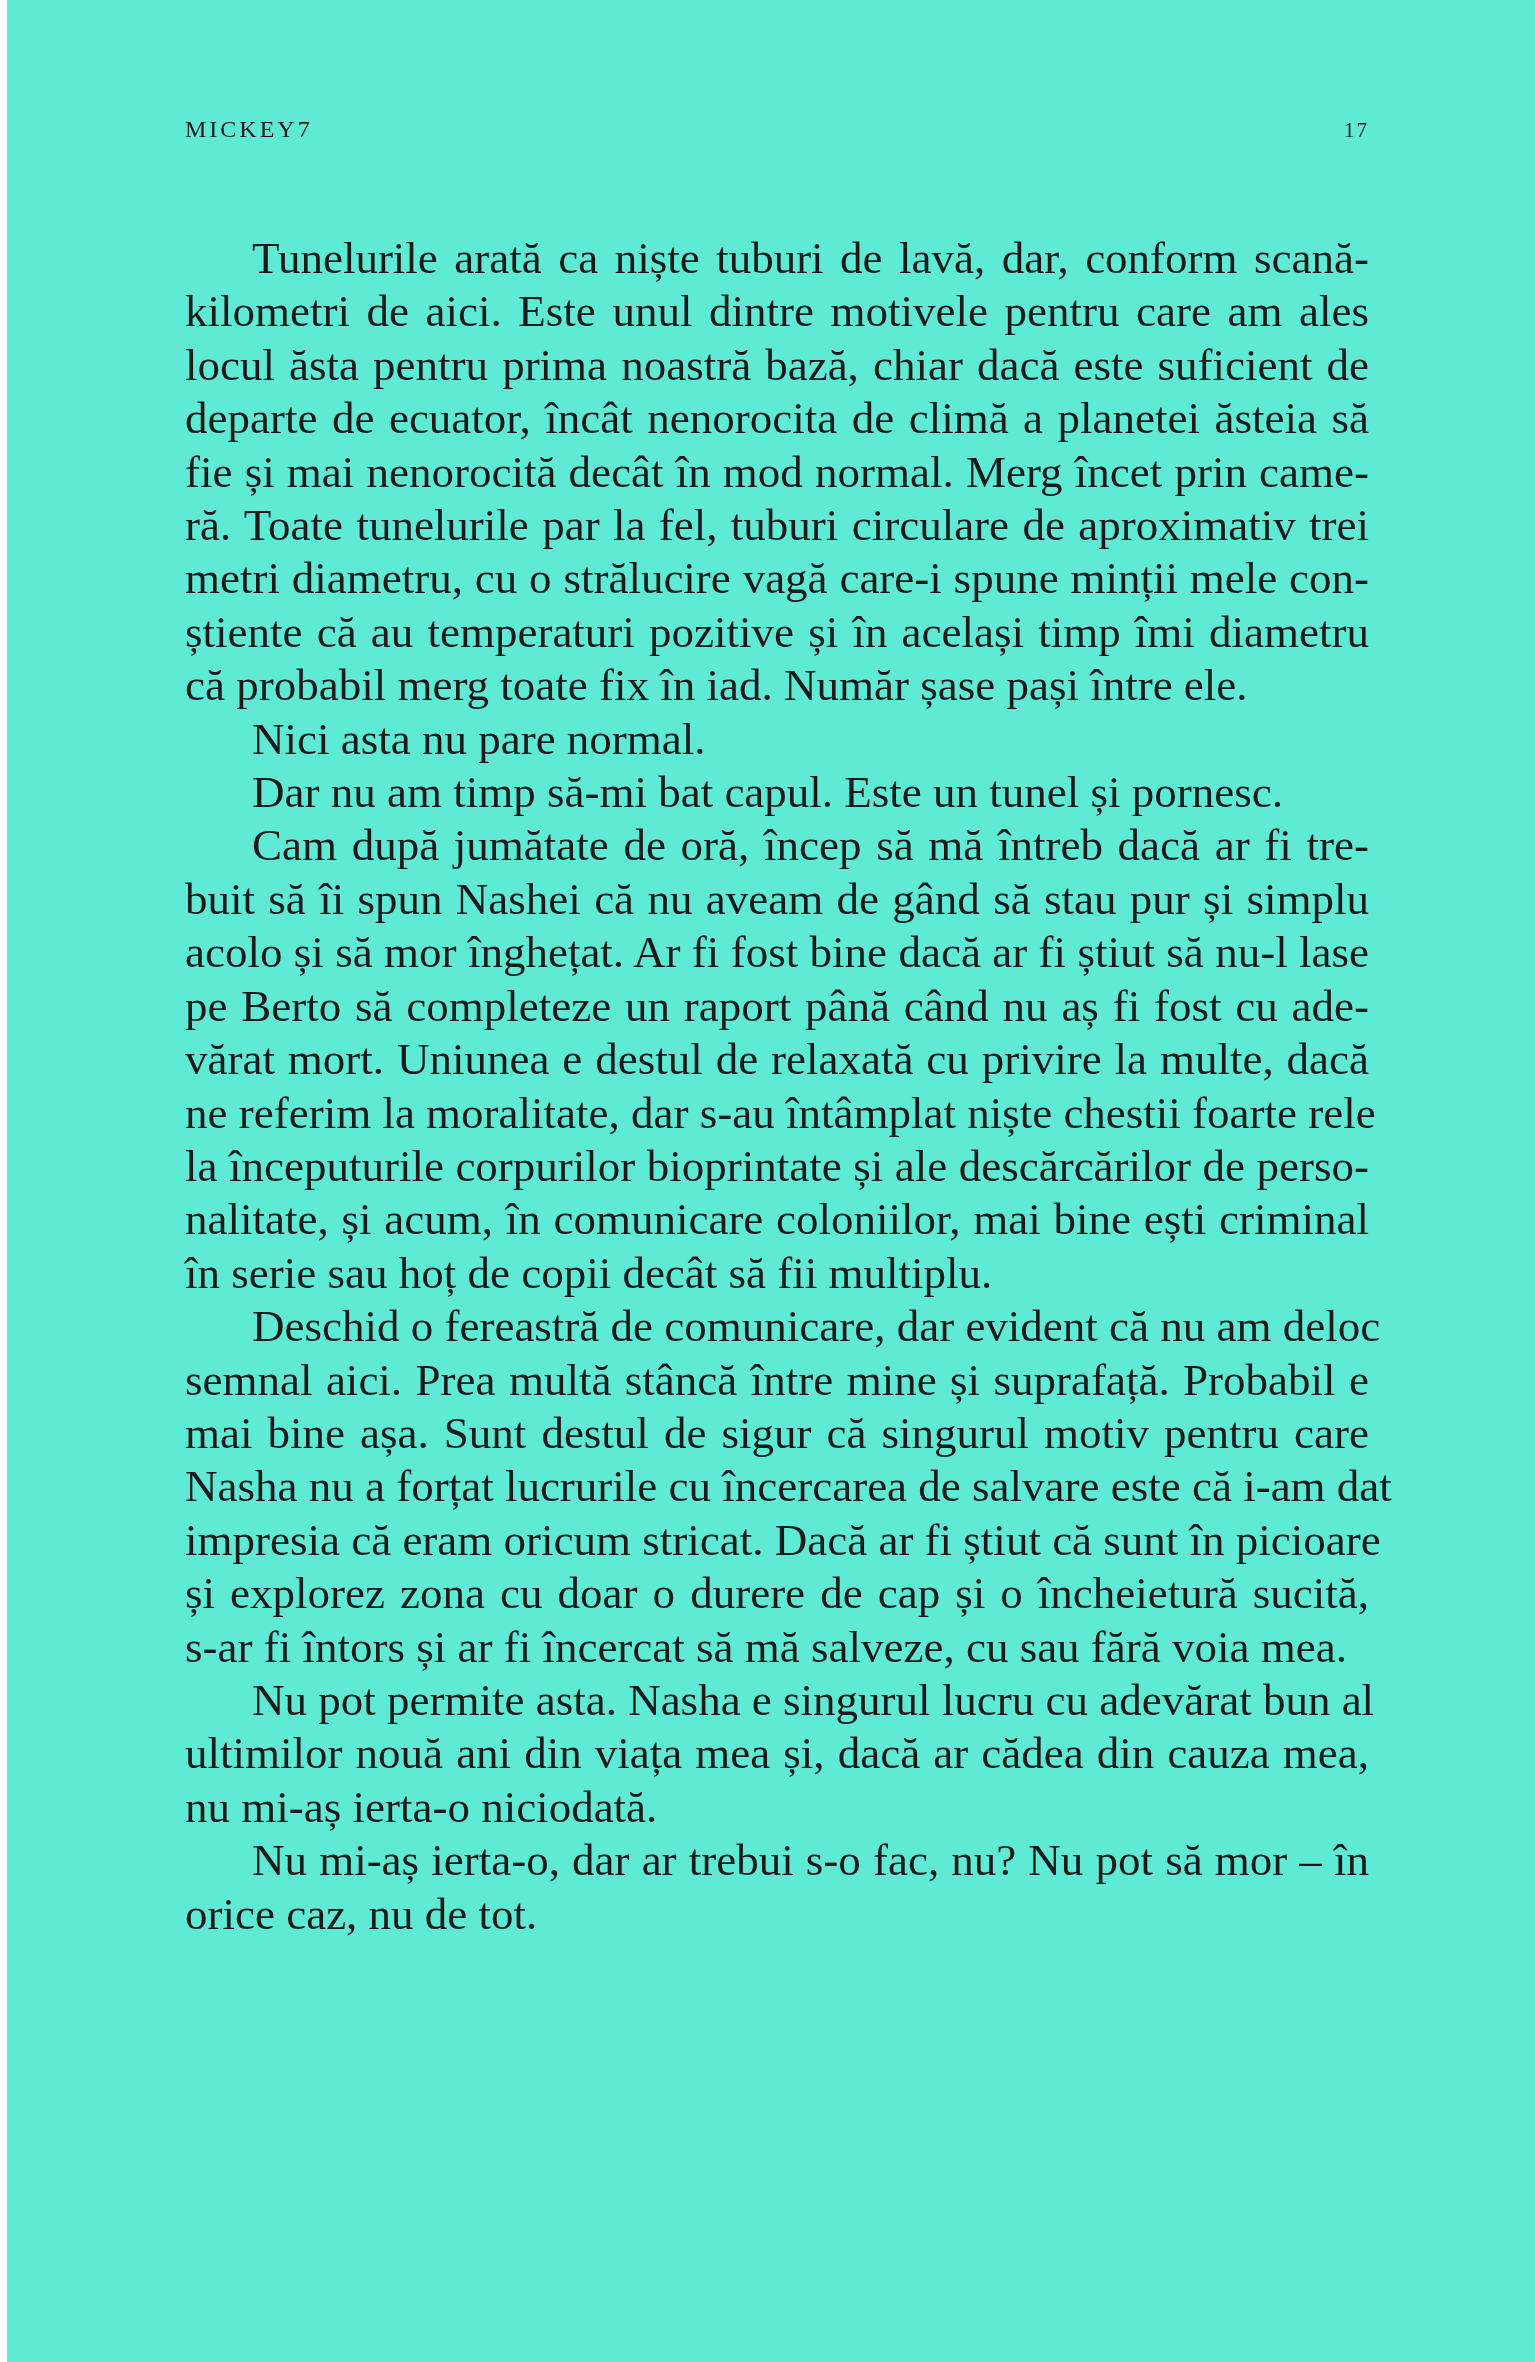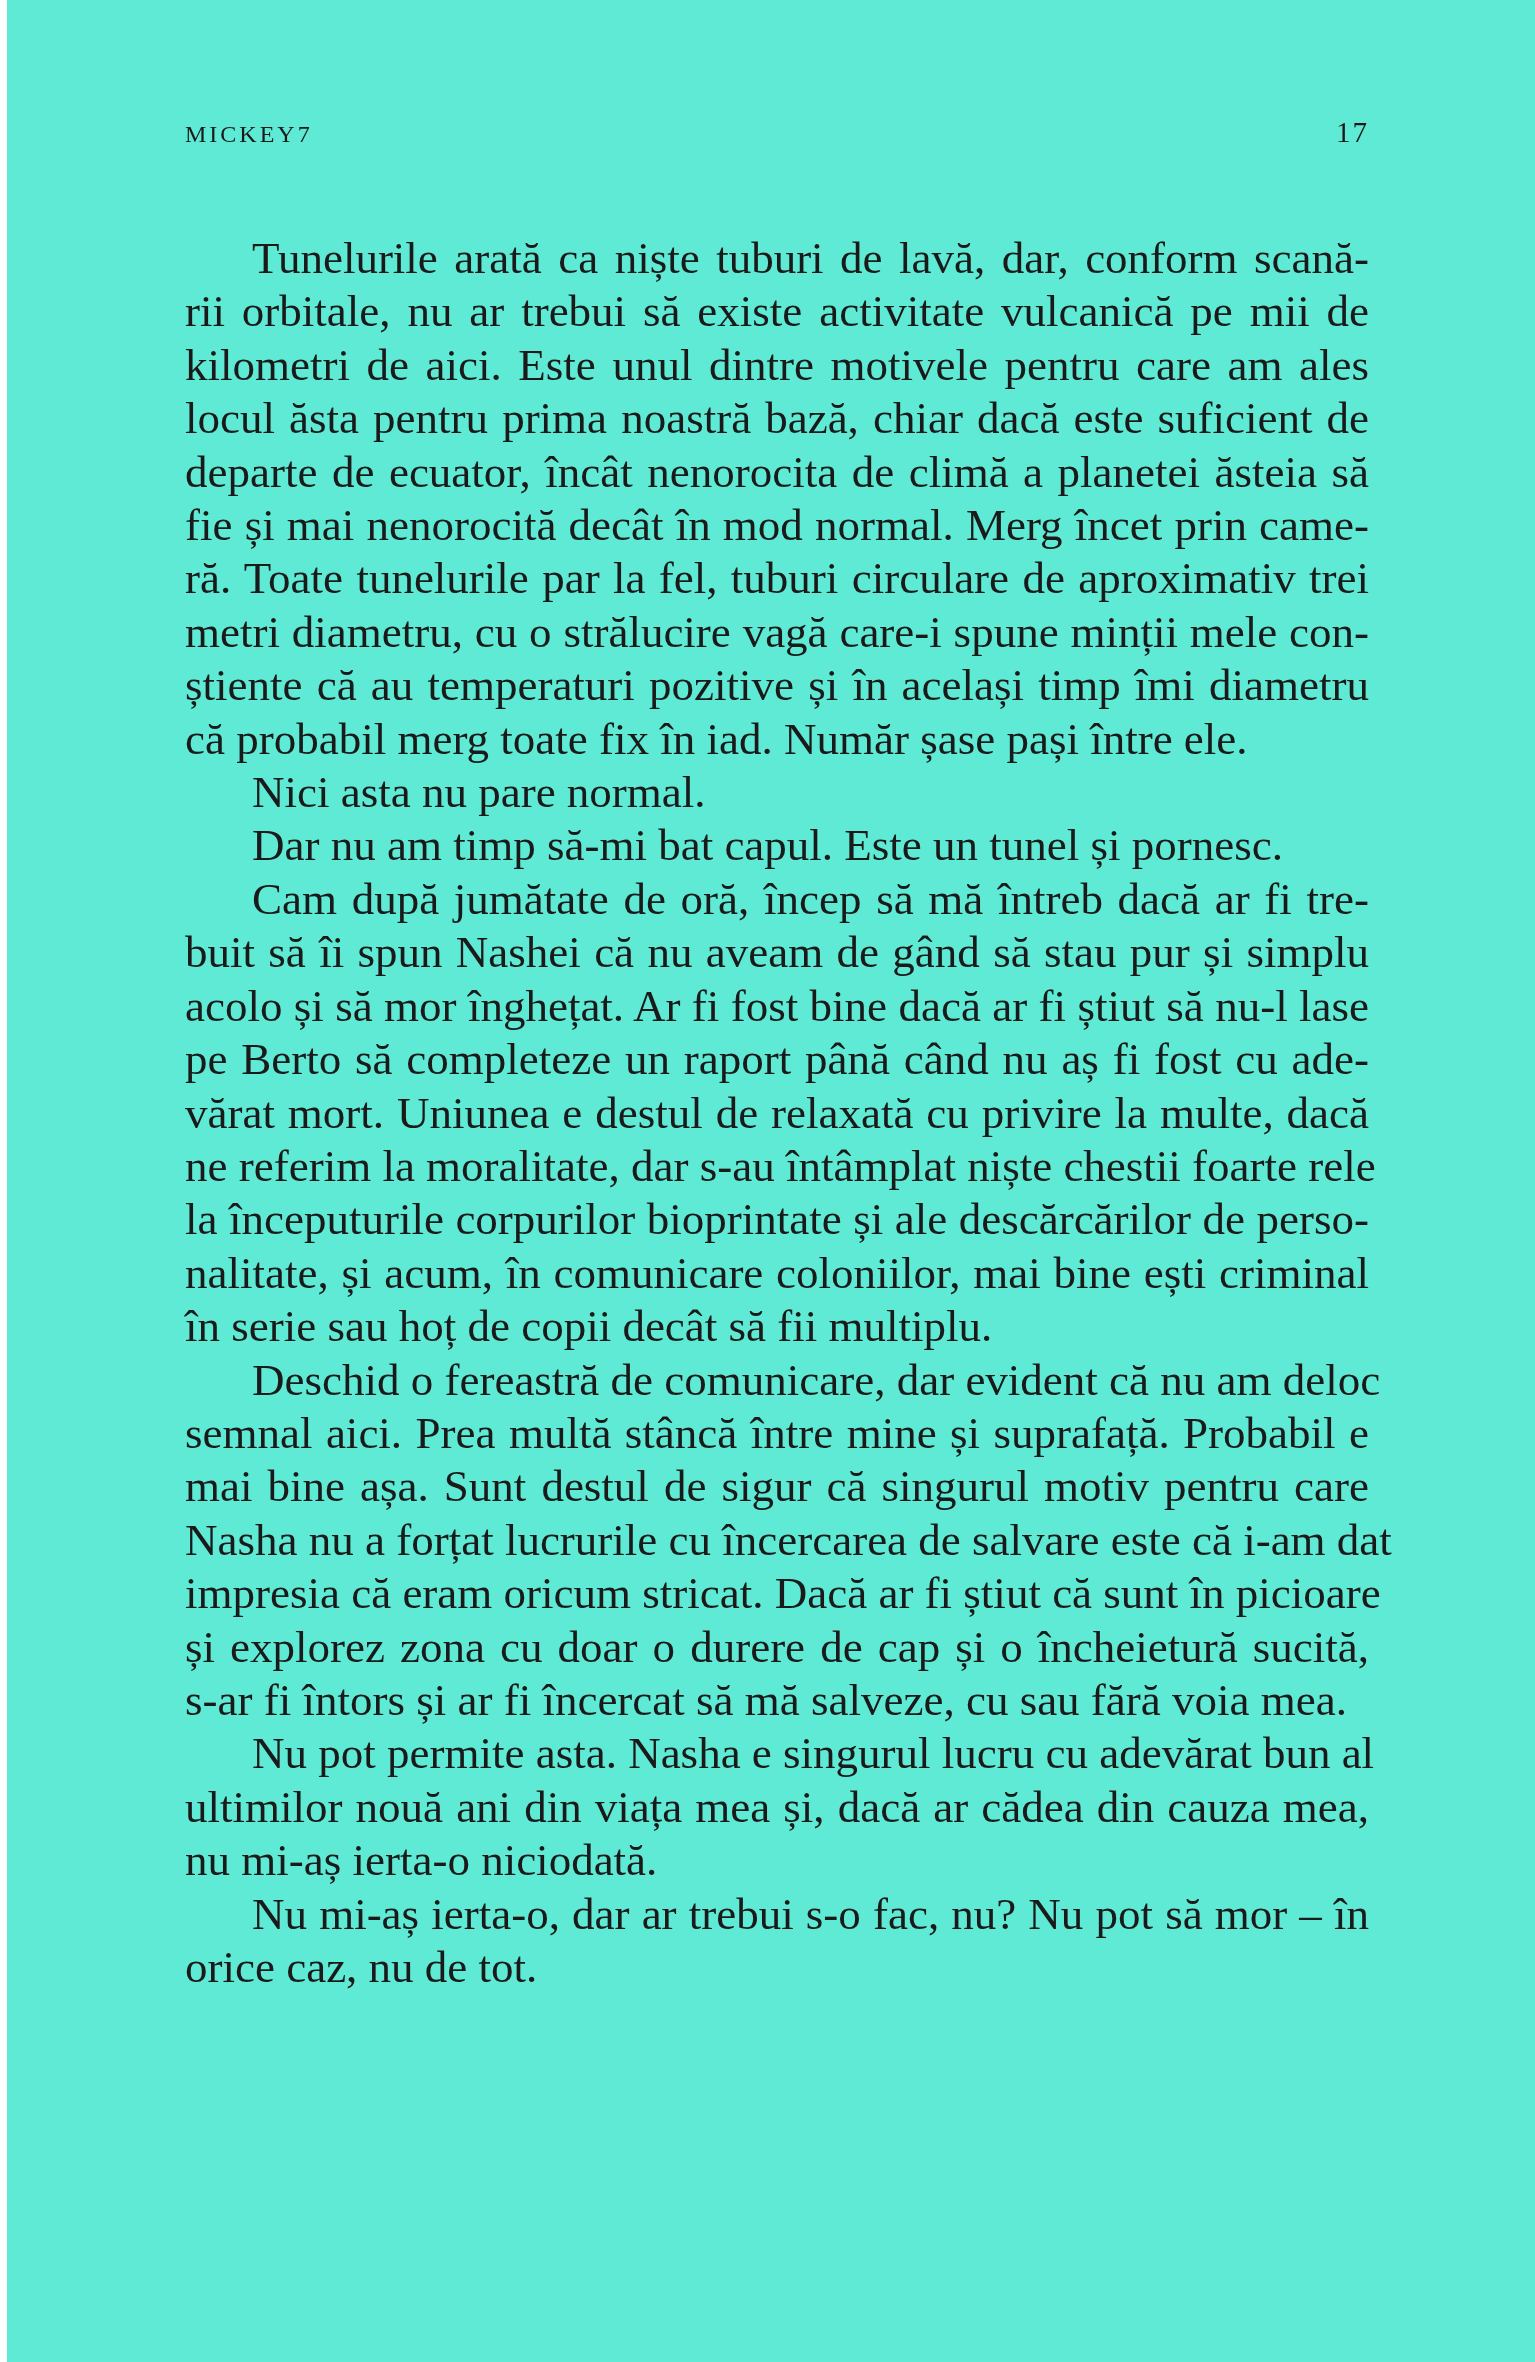--- a/index.html
+++ b/index.html
@@ -35,21 +35,21 @@
       font-family: "Liberation Serif", "DejaVu Serif", serif;
     }
     .book-title {
       font-size: 26px;
       letter-spacing: 3px;
       font-variant: small-caps;
       text-transform: uppercase;
       font-size: 24px;
     }
     .page-number {
-      font-size: 29px;
+      font-size: 21px;
       letter-spacing: 2px;
     }
     .body-text {
       position: absolute;
       top: 232px;
       left: 178px;
       width: 1184px;
       font-size: 45px;
       line-height: 53.4px;
       text-align: justify;
@@ -74,21 +74,20 @@
 
 <div class="page">
   <div class="running-head">
     <span class="book-title">MICKEY7</span>
     <span class="page-number">17</span>
   </div>
 
   <div class="body-text">
     <p style="text-indent: 0px;">
       <span class="line" style="padding-left: 67px;">Tunelurile arată ca niște tuburi de lavă, dar, conform scană-</span>
-      <span class="line">rii orbitale, nu ar trebui să existe activitate vulcanică pe mii de</span>
       <span class="line">kilometri de aici. Este unul dintre motivele pentru care am ales</span>
       <span class="line">locul ăsta pentru prima noastră bază, chiar dacă este suficient de</span>
       <span class="line">departe de ecuator, încât nenorocita de climă a planetei ăsteia să</span>
       <span class="line">fie și mai nenorocită decât în mod normal. Merg încet prin came-</span>
       <span class="line">ră. Toate tunelurile par la fel, tuburi circulare de aproximativ trei</span>
       <span class="line">metri diametru, cu o strălucire vagă care-i spune minții mele con-</span>
       <span class="line">știente că au temperaturi pozitive și în același timp îmi diametru</span>
       <span class="line last">că probabil merg toate fix în iad. Număr șase pași între ele.</span>
     </p>
     <p style="text-indent: 0px;">

